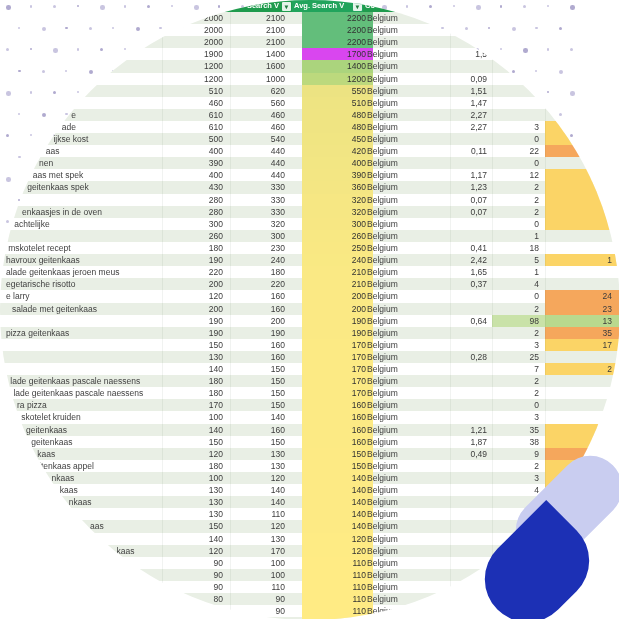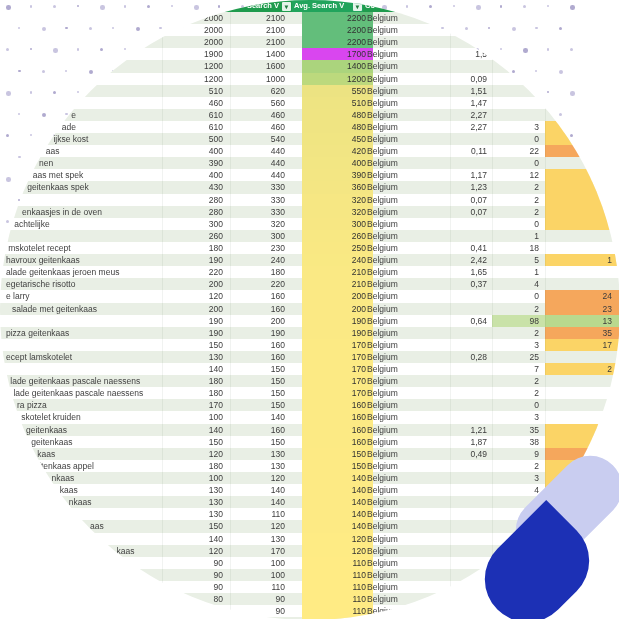--- a/index.html
+++ b/index.html
@@ -412,21 +412,20 @@
           <div class="row" style="top: 338.835px;">
             <div class="cell c2">150</div>
             <div class="cell c3">160</div>
             <div class="cell c4" style="background: rgb(252, 234, 132);">170</div>
             <div class="cell c5">Belgium</div>
             <div class="cell c6"></div>
             <div class="cell c7">3</div>
             <div class="cell c8" style="background: rgb(251, 212, 102);">17</div>
           </div>
           <div class="row stripe" style="top: 350.94px;">
-            <div class="cell kw" style="padding-left: 6px;">ecept lamskotelet</div>
             <div class="cell c2">130</div>
             <div class="cell c3">160</div>
             <div class="cell c4" style="background: rgb(252, 234, 132);">170</div>
             <div class="cell c5">Belgium</div>
             <div class="cell c6">0,28</div>
             <div class="cell c7">25</div>
             <div class="cell c8"></div>
           </div>
           <div class="row" style="top: 363.045px;">
             <div class="cell c2">140</div>

